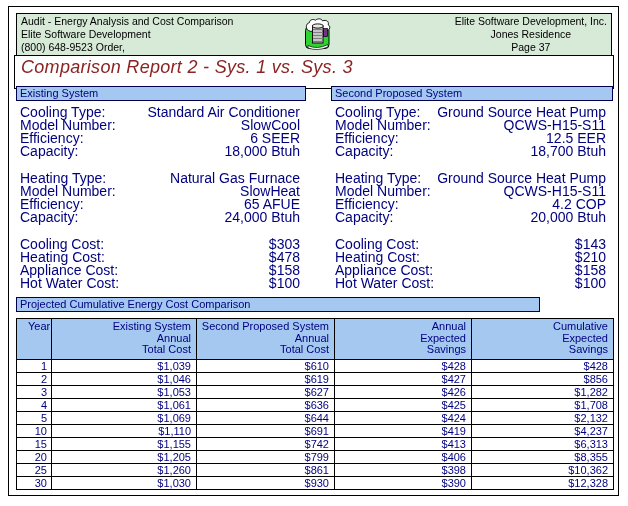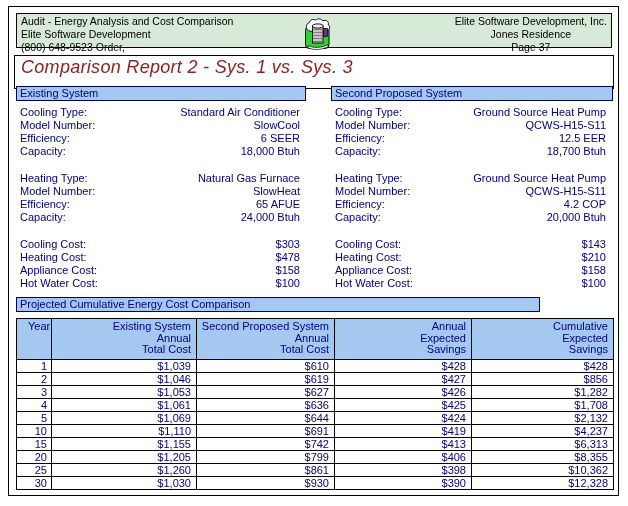--- a/index.html
+++ b/index.html
@@ -7,21 +7,21 @@
     width:628px;height:506px;position:relative;background:#ffffff;
     font-family:"Liberation Sans", sans-serif;color:#000080;
     -webkit-font-smoothing:none;
   }
   .page-frame{
     position:absolute;left:8px;top:6px;width:611px;height:490px;
     border:1px solid #000000;box-sizing:border-box;background:#ffffff;
   }
   
   .ghead{
-    position:absolute;left:16px;top:13px;width:596px;height:35px;
+    position:absolute;left:16px;top:13px;width:596px;height:43px;
     background:#D7E9D7;border:1px solid #000000;box-sizing:border-box;
     font-size:10.5px;line-height:13px;color:#000000;
   }
   .ghead-left{position:absolute;left:4px;top:1px;white-space:nowrap;}
   .ghead-right{position:absolute;right:4px;top:1px;text-align:center;white-space:nowrap;}
   .ghead-icon{position:absolute;left:287px;top:4px;width:28px;height:33px;}
   
   .title-box{
     position:absolute;left:14px;top:55px;width:600px;height:34px;
     border:1px solid #000000;box-sizing:border-box;overflow:hidden;
@@ -33,21 +33,21 @@
   
   .bar{
     position:absolute;height:15px;background:#A4C8F0;border:1px solid #00004F;
     box-sizing:border-box;font-size:11px;line-height:12px;color:#000080;
     padding-left:3px;white-space:nowrap;overflow:hidden;
   }
   #bar-existing{left:16px;top:86px;width:290px;}
   #bar-second{left:331px;top:86px;width:282px;}
   #bar-projected{left:16px;top:297px;width:524px;}
   
-  .speccol{position:absolute;top:106px;font-size:11px;line-height:13px;}
+  .speccol{position:absolute;top:106px;font-size:14px;line-height:13px;}
   #col-existing{left:16px;width:291px;}
   #col-second{left:331px;width:282px;}
   .spec-group{margin-bottom:14px;}
   .spec-row{display:flex;justify-content:space-between;padding:0 7px 0 4px;white-space:nowrap;}
   .spec-label{text-align:left;}
   .spec-value{text-align:right;}
   
   .cmp-table{
     position:absolute;left:16px;top:318px;width:597px;
     border-collapse:collapse;table-layout:fixed;

